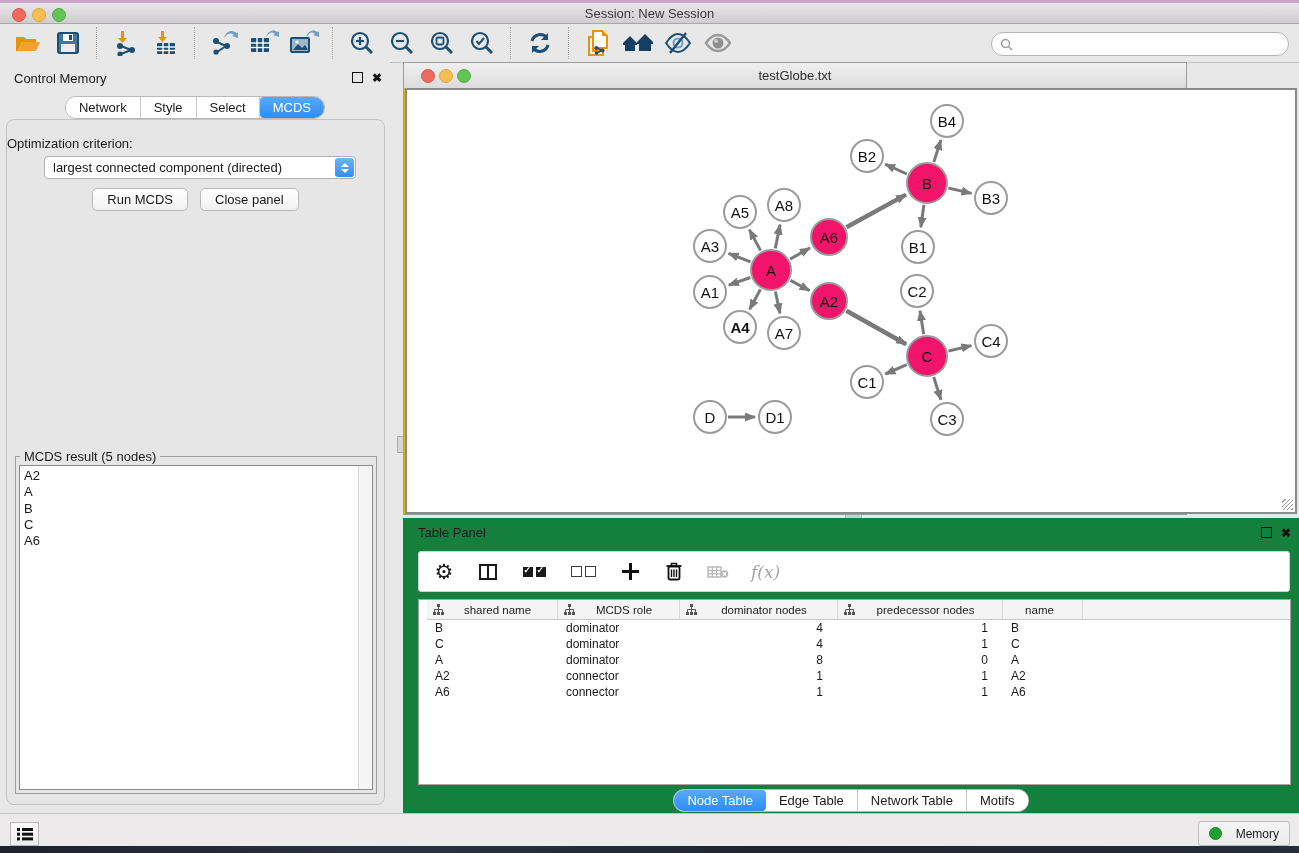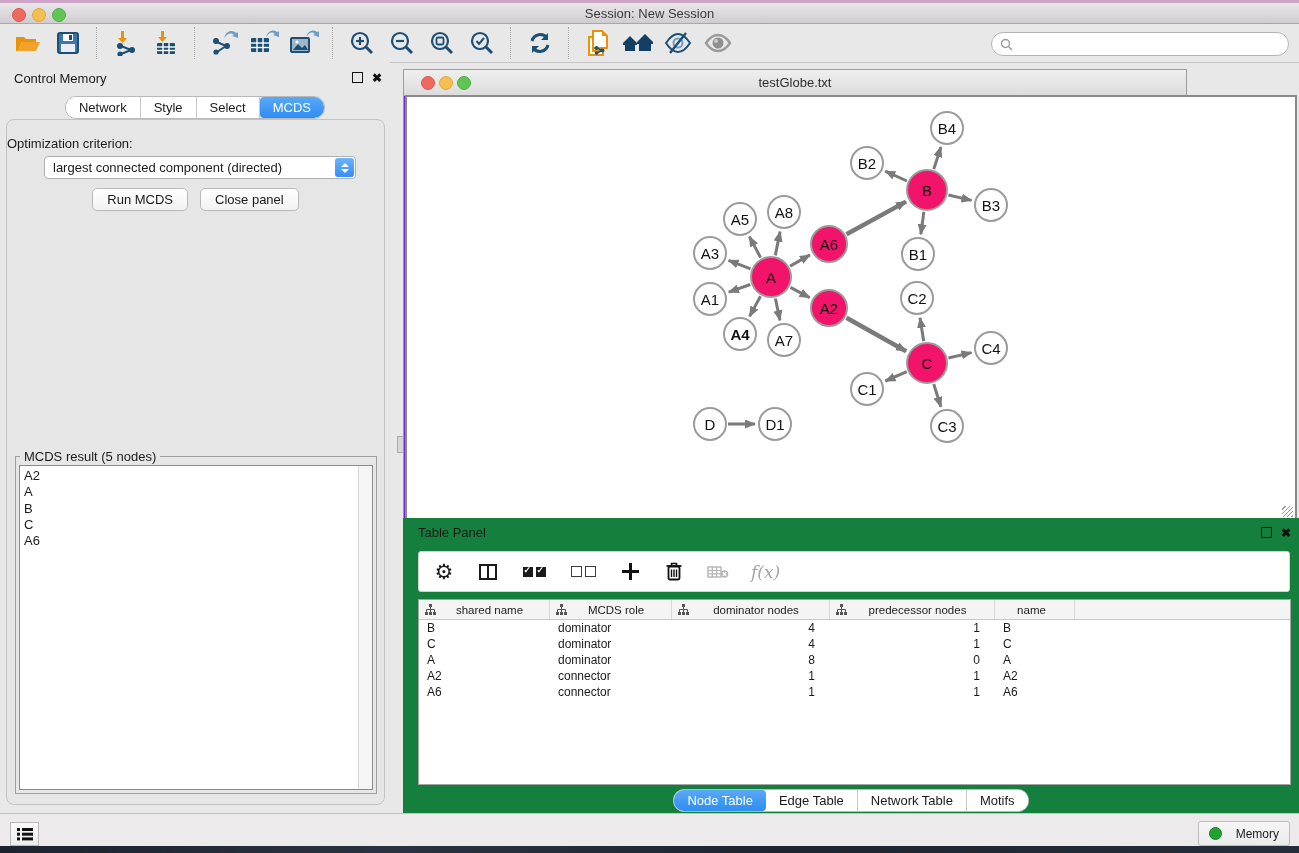--- a/index.html
+++ b/index.html
@@ -50,21 +50,21 @@
   .combo .stepper i.dn{border-top:4px solid #fff;}
   .btn{background:linear-gradient(#ffffff,#f2f2f2);border:1px solid #b9b9b9;border-radius:5px;height:23px;
        font-size:13px;font-family:"Liberation Sans",sans-serif;padding:0 14px;color:#1a1a1a;}
   .cp-btnrow{position:absolute;left:0;right:0;top:68px;display:flex;justify-content:center;gap:12px;}
   .groupbox{position:absolute;left:8px;top:336px;width:360px;height:336px;border:1px solid #9f9f9f;}
   .groupbox .legend{position:absolute;left:4px;top:-8px;background:#e7e6e6;padding:0 4px;font-size:13px;}
   .mcds-list{position:absolute;left:3px;top:8px;right:3px;bottom:3px;background:#fff;border:1px solid #8a8a8a;}
   .mcds-list .items{position:absolute;left:4px;top:2px;right:16px;bottom:0;font-size:13px;line-height:16.3px;}
   .mcds-scroll{position:absolute;right:0;top:0;bottom:0;width:13px;background:#f5f5f5;border-left:1px solid #d9d9d9;}
   
-  .netwin{position:absolute;left:403px;top:69px;width:784px;height:453px;background:#6d28d9;
+  .netwin{position:absolute;left:403px;top:62px;width:784px;height:453px;background:#eab308;
           border:1px solid #9c9c9c;box-sizing:border-box;}
   .netwin .nw-title{position:absolute;left:0;top:0;right:0;height:25px;
           background:linear-gradient(#f0eff0,#dddcdd);border-bottom:1px solid #b9b9b9;}
   .netwin .nw-title .t{position:absolute;left:0;right:0;top:5px;text-align:center;font-size:13px;color:#2d2d2d;}
   .net-content{position:absolute;left:1px;top:25px;width:892px;height:426px;background:#fff;
           border:2px solid #8a8a8a;box-sizing:border-box;}
   .graph-layer{position:absolute;left:0;top:0;width:100%;height:100%;}
   .gnode{position:absolute;border-radius:50%;background:#fff;border:2px solid #9b9b9b;
          display:flex;align-items:center;justify-content:center;font-size:15px;color:#111;box-sizing:border-box;}
   .gnode.mcds{background:#f2146b;}
@@ -76,21 +76,21 @@
   .tpanel{position:absolute;left:403px;top:518px;width:896px;height:295px;background:#15803d;}
   .tp-toolbar{position:absolute;left:15px;top:33px;width:872px;height:41px;background:#fff;
               border:1px solid #d2d2d2;border-radius:3px;display:flex;align-items:center;box-sizing:border-box;padding-left:14px;gap:22px;}
   .tpi{display:flex;align-items:center;justify-content:center;min-width:22px;height:24px;}
   .gear-glyph{font-size:21px;line-height:21px;color:#1a1a1a;}
   .cb{width:10px;height:10px;background:#1a1a1a;position:relative;display:inline-block;margin:0 1.5px;}
   .cb::after{content:"✓";position:absolute;left:1px;top:-2px;color:#fff;font-size:9px;font-weight:bold;}
   .ub{width:9px;height:9px;border:1.7px solid #3c3c3c;background:#fff;display:inline-block;margin:0 1.5px;}
   .fx{font-family:"DejaVu Serif",serif;font-style:italic;font-size:17px;color:#a3a3a3;}
   .ttable{position:absolute;left:15px;top:81px;width:873px;height:186px;background:#fff;
-          border:1px solid #a5a5a5;box-sizing:border-box;overflow:hidden;}
+          border:1px solid #a5a5a5;box-sizing:border-box;overflow:hidden;padding-left:8px;}
   .thead{display:flex;height:19px;background:#f4f4f4;border-bottom:1px solid #c9c9c9;}
   .hcell{display:flex;align-items:center;border-right:1px solid #d9d9d9;font-size:11.5px;color:#222;
          box-sizing:border-box;position:relative;}
   .hcell .hicon{margin-left:6px;}
   .hcell .hlabel{flex:1;text-align:center;padding-right:6px;}
   .trow{display:flex;height:16px;align-items:center;font-size:12px;}
   .cell{box-sizing:border-box;white-space:nowrap;}
   .hcell.w0,.cell.c0{width:131px;} .hcell.w1,.cell.c1{width:122px;}
   .hcell.w2,.cell.c2{width:158px;} .hcell.w3,.cell.c3{width:165px;}
   .hcell.w4,.cell.c4{width:80px;}  .hcell.filler,.cell.cf{flex:1;border-right:none;}

